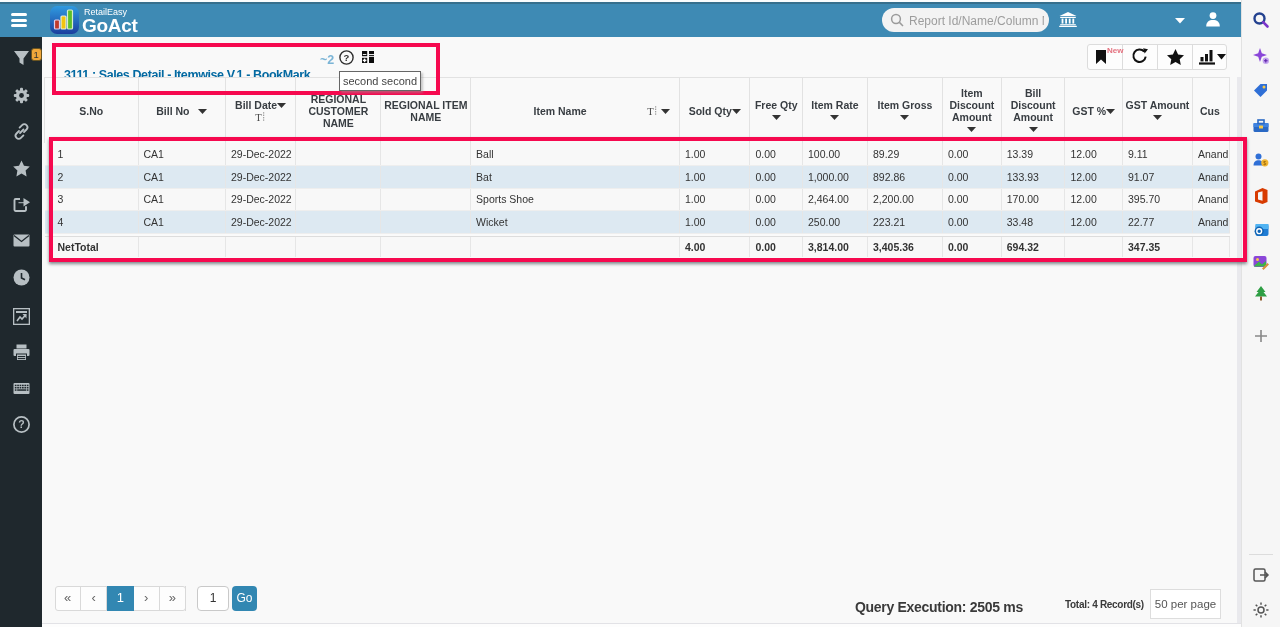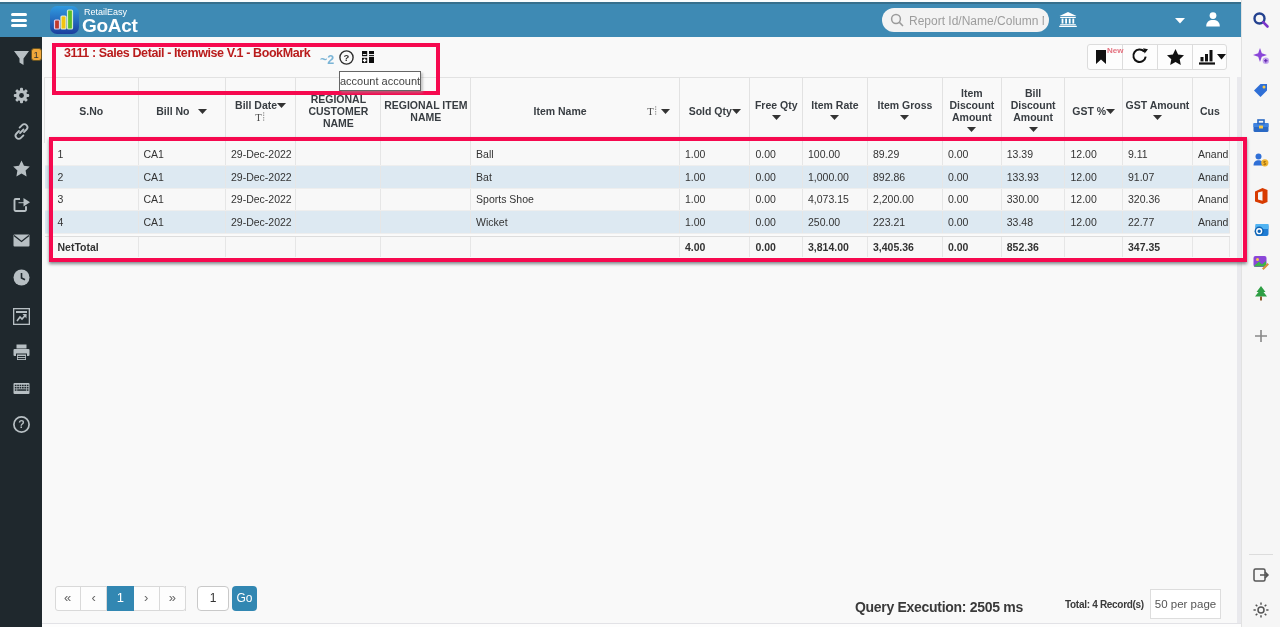--- a/index.html
+++ b/index.html
@@ -218,21 +218,21 @@
             <line x1="9" y1="1.5" x2="9" y2="3.8" transform="rotate(315 9 9)"></line>
           </g>
         </svg></div>
       <div class="abs" style="left:1249px;top:554px;width:24px;height:1px;background:#dcdcdc;"></div>
     </div>
 
   
   <div class="abs" style="left:42px;top:37px;width:1199px;height:590px;background:#f9f9f9;"></div>
 
   
-  <div class="abs" style="left:64px;top:46px;font-size:12.5px;letter-spacing:-0.4px;font-weight:bold;color:#b91c1c;">3111 : Sales Detail - Itemwise V.1 - BookMark</div>
+  <div class="abs" style="left:64px;top:68px;font-size:12.5px;letter-spacing:-0.4px;font-weight:bold;color:#0369a1;">3111 : Sales Detail - Itemwise V.1 - BookMark</div>
   <div class="abs" style="left:320px;top:53px;font-size:12.5px;font-weight:bold;color:#7ab4d6;">~2</div>
   <svg class="abs" style="left:339px;top:50px;" width="15" height="15" viewBox="0 0 15 15">
     <circle cx="7.5" cy="7.5" r="6.6" fill="none" stroke="#2e2e2e" stroke-width="1.4"></circle>
     <text x="7.5" y="11" font-size="9.5" font-weight="bold" fill="#2e2e2e" text-anchor="middle" font-family="Liberation Sans">?</text>
   </svg>
   <svg class="abs" style="left:362px;top:50.5px;" width="12" height="12" viewBox="0 0 12 12">
     <rect x="0" y="0" width="5.2" height="5.2" fill="#0c0c0c"></rect>
     <rect x="0.8" y="3" width="3.6" height="0.9" fill="#fff"></rect>
     <rect x="0" y="6.8" width="5.2" height="5.2" fill="#0c0c0c"></rect>
     <rect x="1.9" y="7.6" width="1.4" height="3.6" fill="#fff"></rect>
@@ -379,26 +379,26 @@
           </tr>
           <tr class="odd">
             <td class="txt">3</td>
             <td class="txt">CA1</td>
             <td class="txt">29-Dec-2022</td>
             <td class="txt"></td>
             <td class="txt"></td>
             <td class="txt">Sports Shoe</td>
             <td class="num">1.00</td>
             <td class="num">0.00</td>
-            <td class="num">4,073.15</td>
+            <td class="num">2,464.00</td>
             <td class="num">2,200.00</td>
             <td class="num">0.00</td>
-            <td class="num">330.00</td>
+            <td class="num">170.00</td>
             <td class="num">12.00</td>
-            <td class="num">320.36</td>
+            <td class="num">395.70</td>
             <td class="txt">Anand</td>
           </tr>
           <tr class="even">
             <td class="txt">4</td>
             <td class="txt">CA1</td>
             <td class="txt">29-Dec-2022</td>
             <td class="txt"></td>
             <td class="txt"></td>
             <td class="txt">Wicket</td>
             <td class="num">1.00</td>
@@ -419,21 +419,21 @@
             <td class="txt"></td>
             <td class="txt"></td>
             <td class="txt"></td>
             <td class="txt"></td>
             <td class="txt"></td>
             <td class="num">4.00</td>
             <td class="num">0.00</td>
             <td class="num">3,814.00</td>
             <td class="num">3,405.36</td>
             <td class="num">0.00</td>
-            <td class="num">852.36</td>
+            <td class="num">694.32</td>
             <td class="num"></td>
             <td class="num">347.35</td>
             <td class="txt"></td>
           </tr>
         </tbody>
       </table>
   </div>
 
   
   <div class="abs" style="left:55px;top:586px;height:25px;background:#fdfdfd;border:1px solid #d9d9d9;border-radius:3px;box-sizing:border-box;width:131px;"></div>
@@ -452,21 +452,21 @@
   <div class="abs" style="left:1065px;top:599px;font-size:10px;letter-spacing:-0.3px;font-weight:bold;color:#3a3a3a;">Total: 4 Record(s)</div>
   <div class="abs" style="left:1150px;top:589px;width:71px;height:30px;background:#fff;border:1px solid #ddd;box-sizing:border-box;font-size:11.5px;color:#555;text-align:center;line-height:28px;">50 per page</div>
   <div class="abs" style="left:42px;top:623px;width:1199px;height:1px;background:#e2e2e6;"></div>
   <div class="abs" style="left:42px;top:624px;width:1199px;height:3px;background:#fdfdfd;"></div>
 
   
   <div class="abs" style="left:51.5px;top:43.4px;width:388px;height:51.8px;border:4.6px solid #f6094f;box-sizing:border-box;z-index:30;"></div>
   <div class="abs" style="left:48.8px;top:136.8px;width:1198.4px;height:125.4px;border:4.7px solid #f6094f;box-sizing:border-box;z-index:30;box-shadow:0 2px 3px rgba(100,110,115,0.8);"></div>
 
   
-  <div class="abs" style="left:339px;top:70.5px;width:82px;height:20px;background:#fff;border:1px solid #666;box-sizing:border-box;z-index:40;white-space:nowrap;font-size:11px;color:#444;text-align:center;line-height:18px;box-shadow:1.5px 1.5px 2px rgba(150,150,150,0.5);">account account</div>
+  <div class="abs" style="left:339px;top:70.5px;width:82px;height:20px;background:#fff;border:1px solid #666;box-sizing:border-box;z-index:40;white-space:nowrap;font-size:11px;color:#444;text-align:center;line-height:18px;box-shadow:1.5px 1.5px 2px rgba(150,150,150,0.5);">second second</div>
 
 </div>
 
 <style>
 #tbl{border-collapse:collapse;table-layout:fixed;width:1185px;background:#f9f9f9;}
 #tbl th{border:1px solid #e2e2e2;border-bottom:none;height:65px;font-size:10.5px;font-weight:bold;color:#383d42;text-align:center;padding:0 2px;overflow:hidden;}
 #tbl td{border-right:1px solid #e6e6e6;font-size:10.5px;color:#333;padding:0 5px;overflow:hidden;white-space:nowrap;}
 #tbl tbody tr{height:22.55px;}
 #tbl tbody tr.odd{background:#f8f8f8;}
 #tbl tbody tr.even{background:#dde9f2;}

